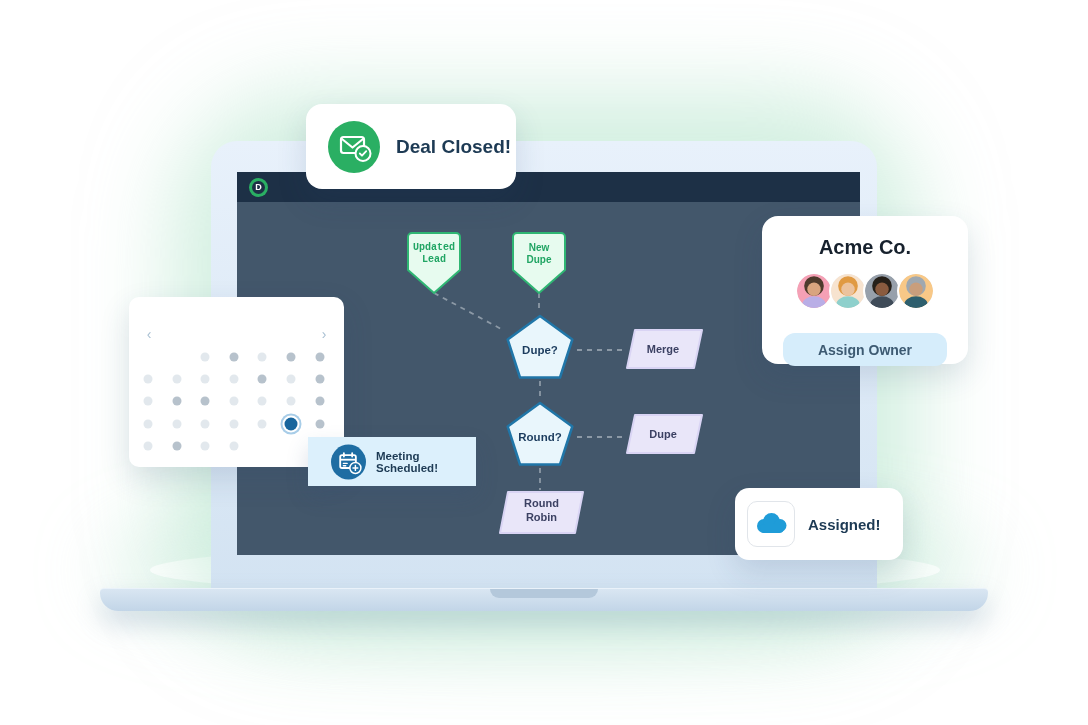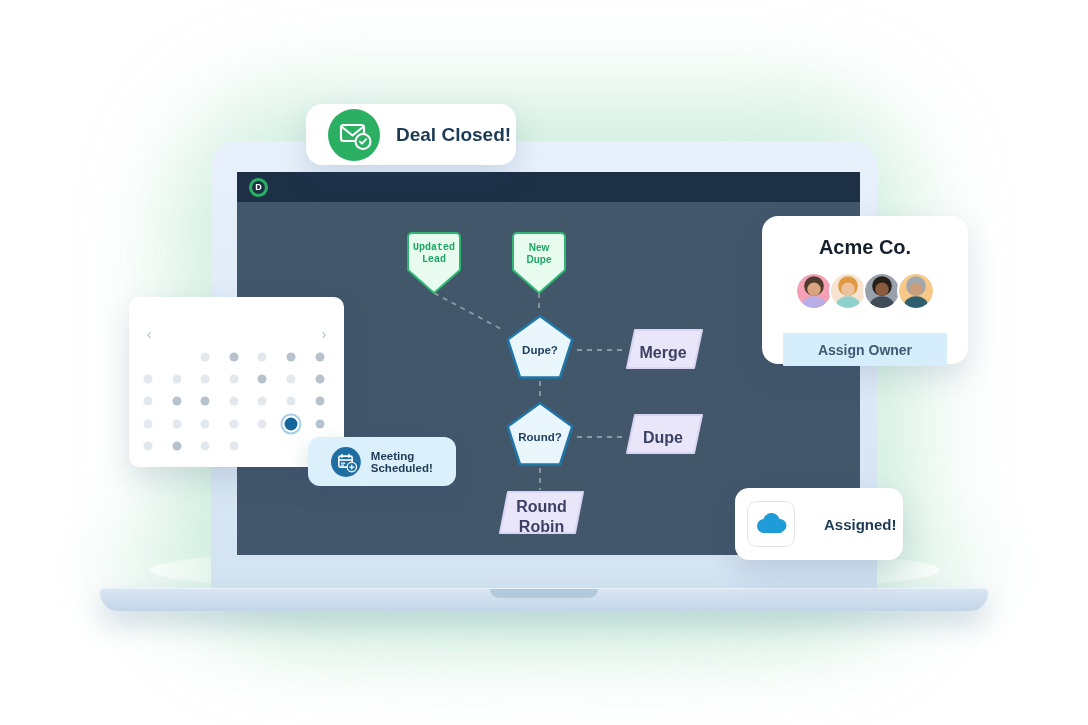--- a/index.html
+++ b/index.html
@@ -23,69 +23,69 @@
   .logo-ring { width:19px; height:19px; border-radius:50%; background:#2aaf63;
                display:flex; align-items:center; justify-content:center; }
   .logo-core { width:13px; height:13px; border-radius:50%; background:#1d3046; color:#ffffff;
                font-size:9px; font-weight:bold; display:flex; align-items:center; justify-content:center; }
   .canvas { position:absolute; left:0; top:30px; width:623px; height:353px; }
   .canvas svg.flow { position:absolute; left:0; top:0; }
 
   .node-label { position:absolute; text-align:center; white-space:pre-line; font-weight:bold; }
   .lbl-green  { color:#21a564; font-size:10px; line-height:1.2; }
   .lbl-navy   { color:#1c3c5e; font-size:11.5px; }
-  .lbl-purple { color:#3c4163; font-size:16px; line-height:1.25; }
+  .lbl-purple { color:#3c4163; font-size:11px; line-height:1.25; }
 
   
   .laptop-base { position:absolute; left:100px; top:588px; width:888px; height:23px;
                  background:linear-gradient(180deg,#d9e6f2 0%,#c2d5e7 100%);
                  border-top:1px solid #eaf2fa;
                  border-radius:4px 4px 18px 18px;
                  box-shadow:0 12px 26px rgba(120,150,180,0.33); }
   .base-notch { position:absolute; left:50%; top:0; transform:translateX(-50%);
                 width:108px; height:9px; background:#b4c8db; border-radius:0 0 9px 9px; }
 
   
   .card { position:absolute; background:#ffffff; border-radius:16px;
           box-shadow:0 12px 30px rgba(40,70,110,0.15); }
   .card-label { font-weight:bold; color:#1d3a54; }
 
-  .deal-card { left:306px; top:104px; width:210px; height:61px;
+  .deal-card { left:306px; top:104px; width:210px; height:85px;
                display:flex; align-items:center; padding-left:22px; gap:16px; }
   .deal-card .card-label { font-size:19px; }
 
   .cal-card { left:129px; top:297px; width:215px; height:170px; border-radius:10px; }
   .cal-header { height:26px; background:#d9eefb; border-radius:10px 10px 0 0;
                 text-align:center; line-height:26px; font-size:13px; font-weight:bold; color:#1d3a54; }
   .cal-chevron { position:absolute; top:29px; font-size:14px; color:#a7bfd2; cursor:pointer;
                  width:16px; text-align:center; }
   .cal-prev { left:12px; } .cal-next { right:12px; }
   .dot { position:absolute; width:9px; height:9px; border-radius:50%; transform:translate(-50%,-50%); }
   .dot.light { background:#e2e8ed; }
   .dot.mid   { background:#b7c2cc; }
   .dot.selected { width:13px; height:13px; background:#17659d;
                   box-shadow:0 0 0 2px #ffffff, 0 0 0 4px #a8cde8; }
 
-  .sched-card { left:308px; top:437px; width:148px; height:49px; border-radius:12px;
+  .sched-card { left:308px; top:437px; width:168px; height:49px; border-radius:0;
                 background:#dcf0fc; box-shadow:0 10px 22px rgba(50,80,120,0.18);
                 display:flex; align-items:center; padding-left:23px; gap:10px; }
   .sched-card .card-label { font-size:11.5px; }
 
   .acme-card { left:762px; top:216px; width:206px; height:148px; }
   .acme-title { margin-top:20px; text-align:center; font-size:20px; font-weight:bold; color:#17212d; }
   .avatar-row { position:absolute; left:0; right:0; top:56px; display:flex; justify-content:center; }
   .avatar { width:38px; height:38px; border-radius:50%; border:2px solid #ffffff; overflow:hidden;
             margin:0 -2px; background:#eee; }
   .avatar svg { display:block; width:100%; height:100%; }
-  .assign-btn { position:absolute; left:21px; top:117px; width:164px; height:33px; border-radius:1px;
+  .assign-btn { position:absolute; left:21px; top:117px; width:164px; height:33px; border-radius:12px;
                 background:#d6edfb; border:none; font-family:inherit;
                 font-size:14px; font-weight:bold; color:#3d5a72; cursor:pointer; }
 
   .assigned-card { left:735px; top:488px; width:168px; height:72px; border-radius:14px;
-                   display:flex; align-items:center; padding-left:12px; gap:29px; }
+                   display:flex; align-items:center; padding-left:12px; gap:13px; }
   .assigned-card .card-label { font-size:15px; }
   .sf-box { width:48px; height:46px; border:1.5px solid #e1e5ea; border-radius:10px;
             display:flex; align-items:center; justify-content:center; background:#ffffff; }
 </style>
 </head>
 <body>
 
 <div class="stage">
   <div class="glow"></div>
   <div class="glow2"></div>

